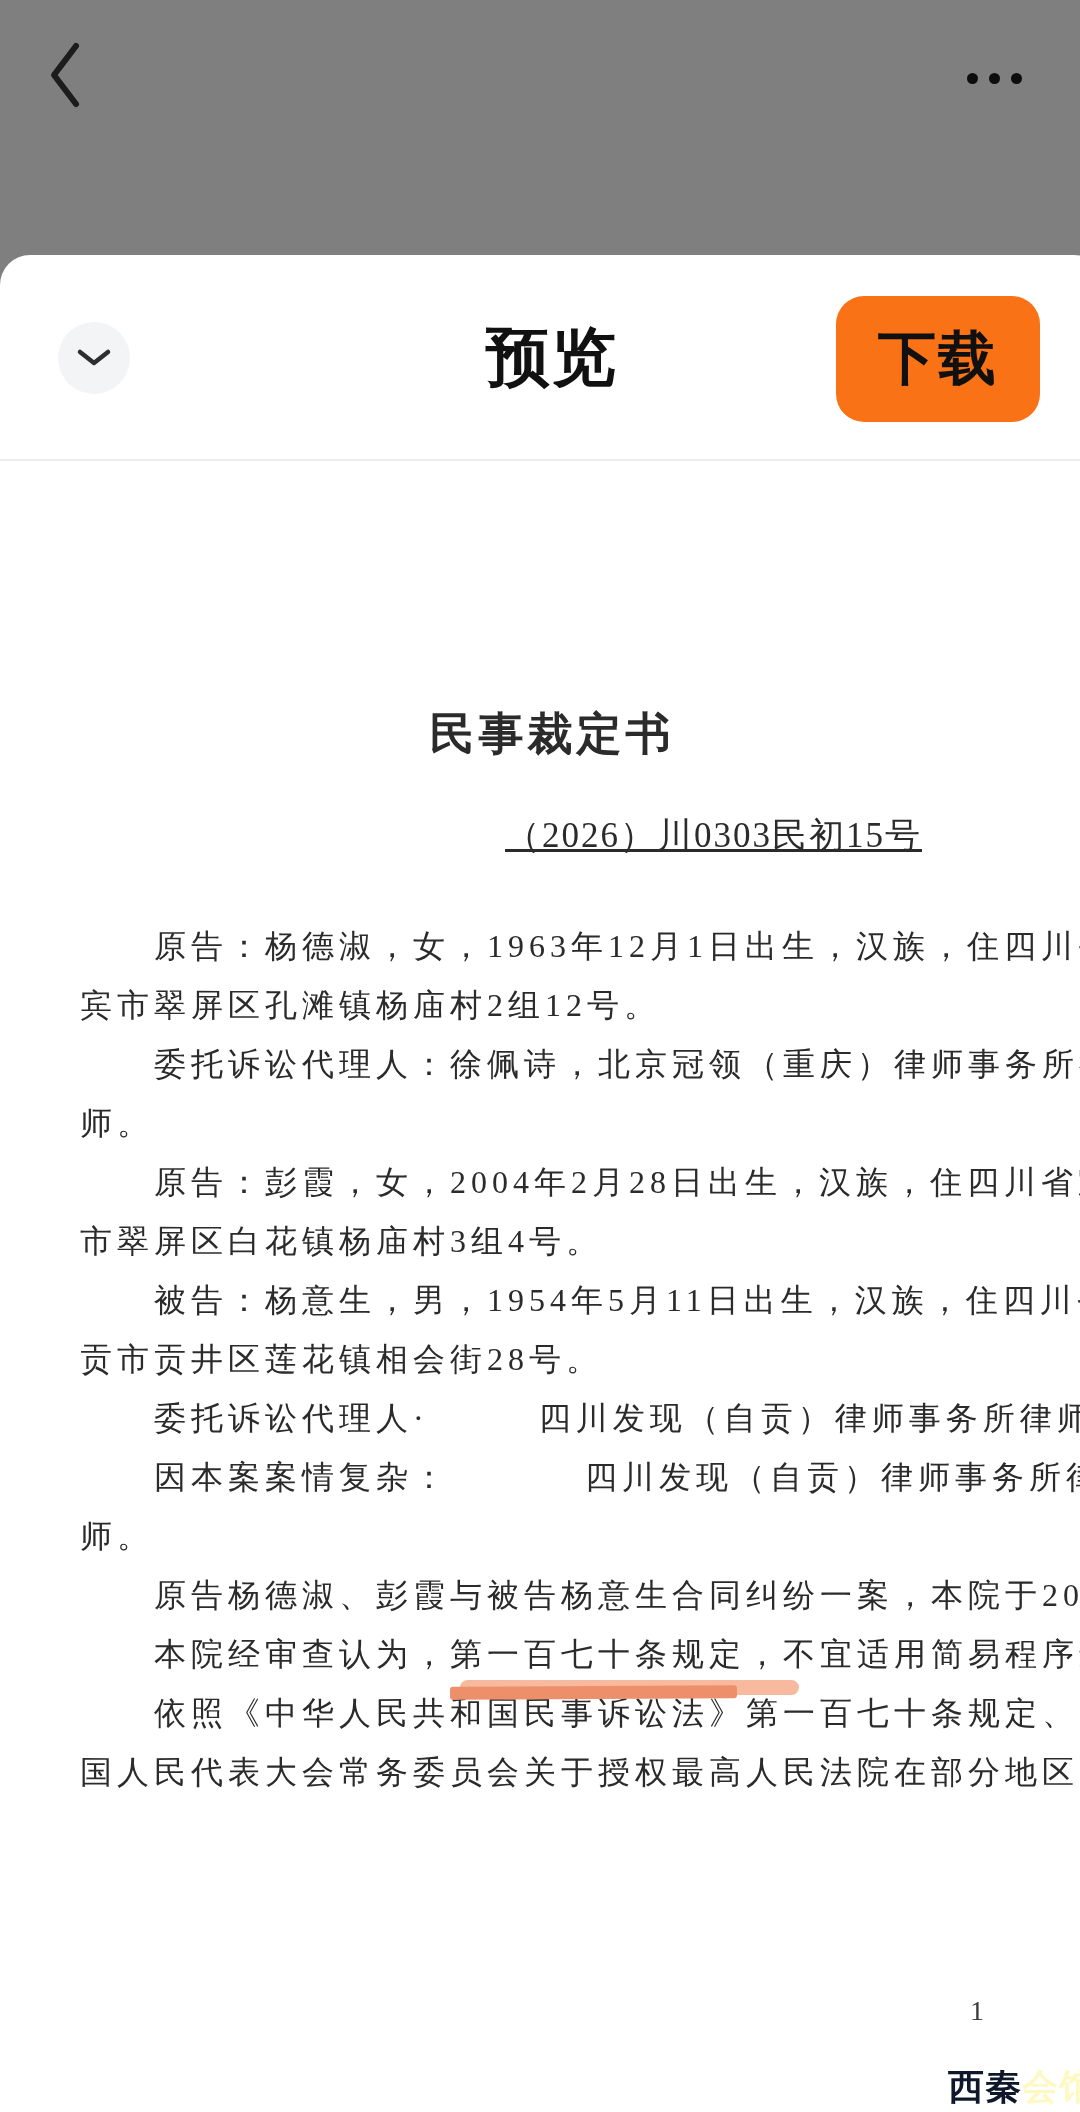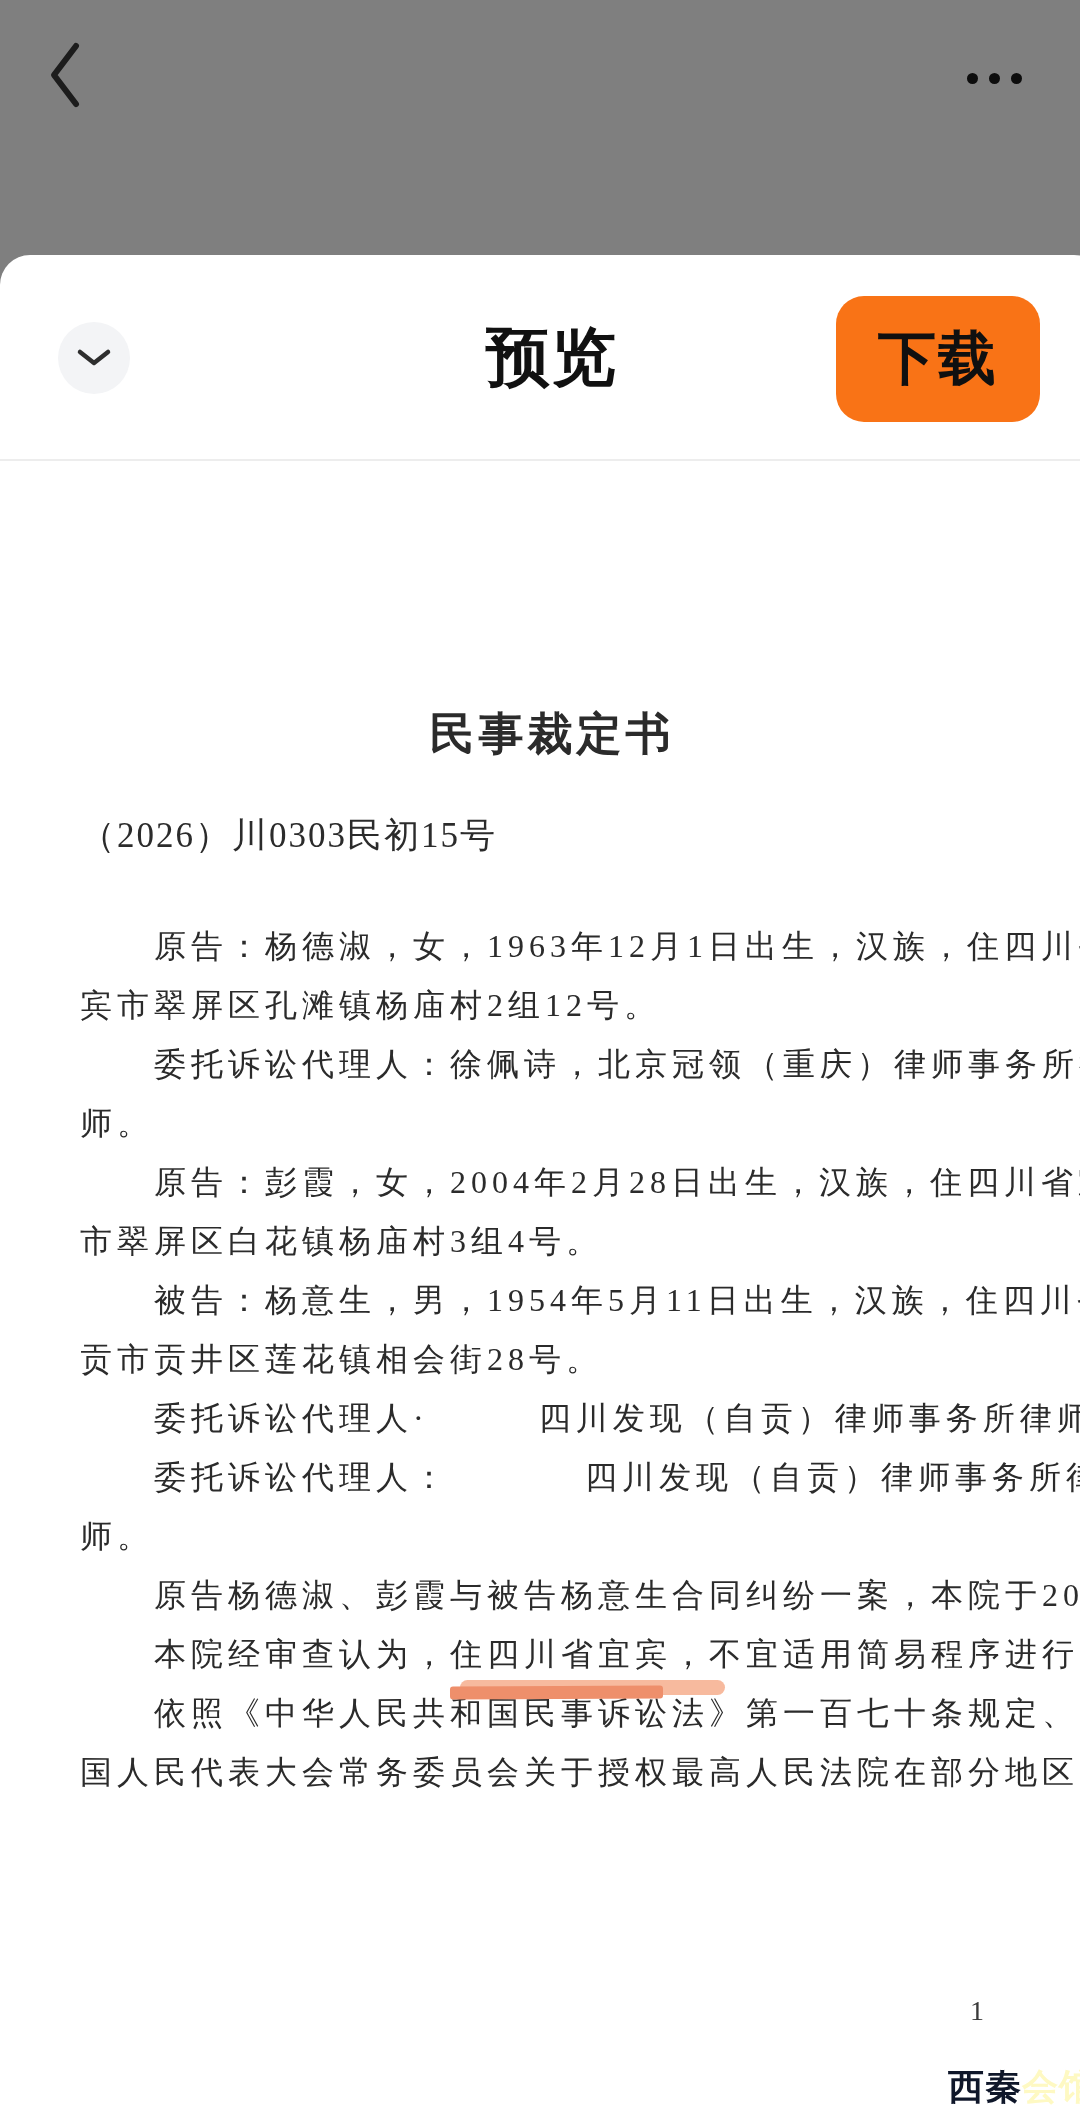--- a/index.html
+++ b/index.html
@@ -28,21 +28,21 @@
 
   
   .doc-page{position:absolute;top:206px;left:0;right:0;bottom:0;background:#ffffff;overflow:hidden;
             font-family:"Liberation Serif","DejaVu Serif",serif;color:#2b2b2b;}
   
   .doc-court{position:absolute;top:180px;left:0;width:100%;text-align:center;font-size:45px;
              font-weight:bold;letter-spacing:3px;line-height:62px;}
   .doc-type{position:absolute;top:242px;left:0;width:100%;text-align:center;font-size:45px;
             font-weight:bold;letter-spacing:4px;line-height:62px;}
   .case-number{position:absolute;top:352px;left:80px;width:920px;box-sizing:border-box;
-               padding-right:78px;text-align:left;font-size:35px;letter-spacing:2px;line-height:46px;}
+               padding-right:78px;text-align:right;font-size:35px;letter-spacing:2px;line-height:46px;text-decoration:underline;}
   .doc-body{position:absolute;top:456px;left:80px;width:920px;}
   .doc-line{height:59px;line-height:59px;font-size:32px;letter-spacing:5px;white-space:nowrap;}
   .doc-line.indent{padding-left:74px;}
   .gap-sm{display:inline-block;width:110px;}
   .gap-md{display:inline-block;width:135px;}
   .hl{position:relative;display:inline-block;}
   .hl::before{content:'';position:absolute;left:10px;right:-16px;bottom:-11px;height:15px;
               background:#f6b294;border-radius:8px;opacity:.9;}
   .hl::after{content:'';position:absolute;left:0;right:46px;bottom:-15px;height:13px;
              background:#ee8f6b;border-radius:3px;transform:rotate(-0.3deg);}
@@ -101,26 +101,26 @@
         <div class="doc-line indent">原告：杨德淑，女，1963年12月1日出生，汉族，住四川省宜</div>
         <div class="doc-line">宾市翠屏区孔滩镇杨庙村2组12号。</div>
         <div class="doc-line indent">委托诉讼代理人：徐佩诗，北京冠领（重庆）律师事务所律</div>
         <div class="doc-line">师。</div>
         <div class="doc-line indent">原告：彭霞，女，2004年2月28日出生，汉族，住四川省宜宾</div>
         <div class="doc-line">市翠屏区白花镇杨庙村3组4号。</div>
         <div class="doc-line indent">被告：杨意生，男，1954年5月11日出生，汉族，住四川省自</div>
         <div class="doc-line">贡市贡井区莲花镇相会街28号。</div>
 
         <div class="doc-line indent"><span>委托诉讼代理人·</span><span class="gap-sm"></span><span>四川发现（自贡）律师事务所律师。</span></div>
-        <div class="doc-line indent"><span>委托诉讼代理人：</span><span class="gap-md"></span><span>四川发现（自贡）律师事务所律</span></div>
+        <div class="doc-line indent"><span>因本案案情复杂：</span><span class="gap-md"></span><span>四川发现（自贡）律师事务所律</span></div>
         <div class="doc-line">师。</div>
 
         <div class="doc-line indent">原告杨德淑、彭霞与被告杨意生合同纠纷一案，本院于2026</div>
 
-        <div class="doc-line indent"><span>本院经审查认为，</span><span class="hl">住四川省宜宾，</span><span>不宜适用简易程序进行</span></div>
+        <div class="doc-line indent"><span>本院经审查认为，</span><span class="hl">第一百七十条规定，</span><span>不宜适用简易程序进行</span></div>
 
         <div class="doc-line indent">依照《中华人民共和国民事诉讼法》第一百七十条规定、《全</div>
         <div class="doc-line">国人民代表大会常务委员会关于授权最高人民法院在部分地区开</div>
       </div>
 
       <div class="page-number">1</div>
     </div>
 
   </div>
 

